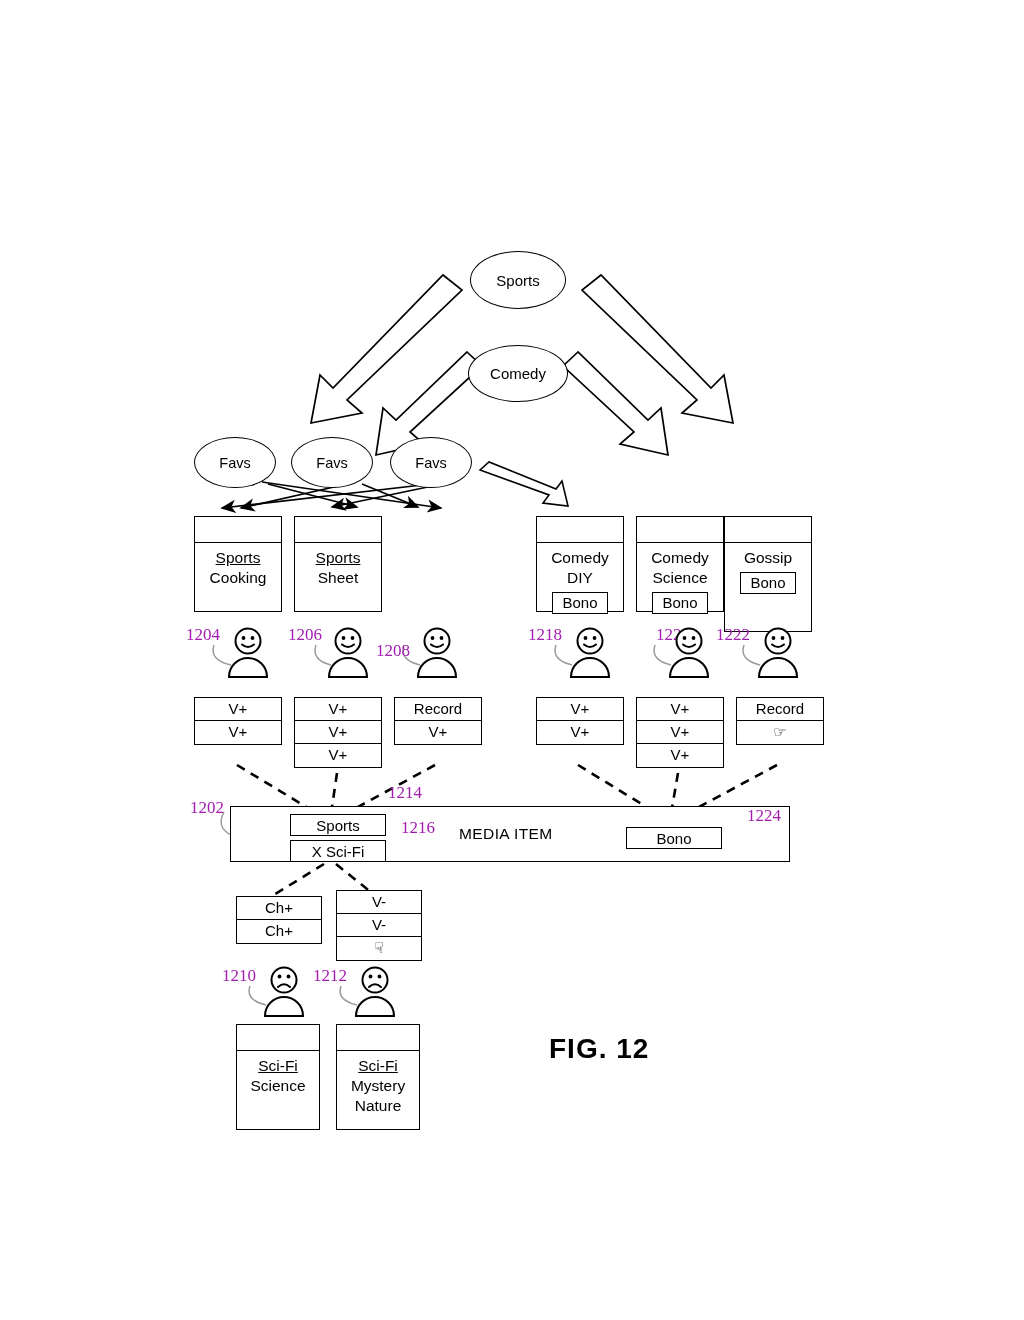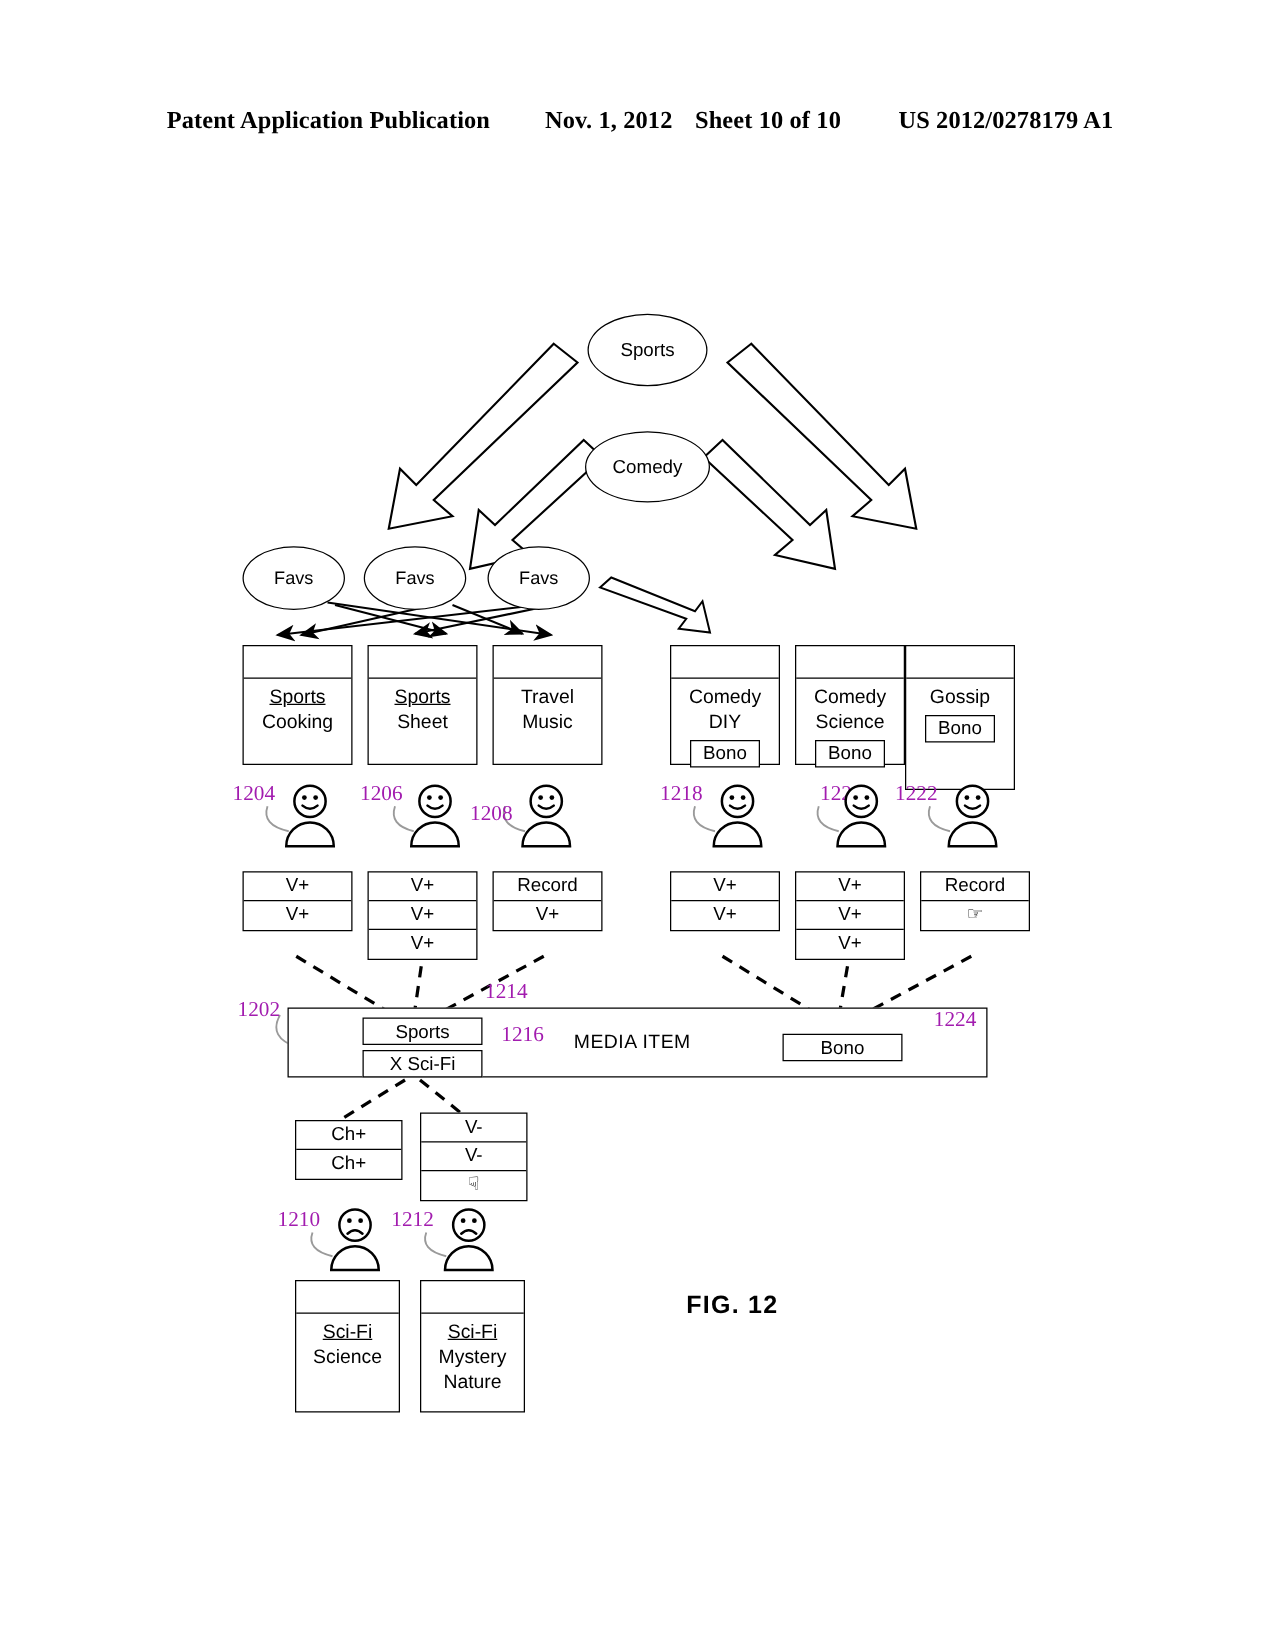--- a/index.html
+++ b/index.html
@@ -168,35 +168,29 @@
     box-sizing: border-box;
   }
 
   
   #fig-caption {
     position: absolute;
     left: 549px;
     top: 1033px;
     font-family: "Liberation Sans", sans-serif;
     font-weight: bold;
-    font-size: 20px;
+    font-size: 28px;
     letter-spacing: 1px;
   }
 </style>
 </head>
 <body>
 
 <div id="page">
 
-  <div id="pub-header">
-    <span class="h-title">Patent Application Publication</span>
-    <span class="h-date">Nov. 1, 2012</span>
-    <span class="h-sheet">Sheet 10 of 10</span>
-    <span class="h-num">US 2012/0278179 A1</span>
-  </div>
 
   <svg id="overlay" viewBox="0 0 1024 1320" xmlns="http://www.w3.org/2000/svg">
     <defs>
       <marker id="thin-arrow" markerWidth="9" markerHeight="9" refX="8" refY="4.5" orient="auto" markerUnits="strokeWidth">
         <path d="M0,0.6 L9,4.5 L0,8.4 L2.4,4.5 Z" fill="#000"></path>
       </marker>
     </defs>
 
     <g>
       <path d="M443,275 L462,290 L347,400 L362,413 L311,423 L320,375 L333,388 Z" fill="#fff" stroke="#000" stroke-width="1.7" stroke-linejoin="miter"></path>
@@ -284,27 +278,20 @@
       <div class="pb-line">Cooking</div>
     </div>
   </div>
   <div class="profile-box" style="left:294px; top:516px; width:88px; height:96px;">
     <div class="pb-head"></div>
     <div class="pb-body">
       <div class="pb-line und">Sports</div>
       <div class="pb-line">Sheet</div>
     </div>
   </div>
-  <div class="profile-box" style="left:394px; top:516px; width:88px; height:96px;">
-    <div class="pb-head"></div>
-    <div class="pb-body">
-      <div class="pb-line">Travel</div>
-      <div class="pb-line">Music</div>
-    </div>
-  </div>
 
   <div class="profile-box" style="left:536px; top:516px; width:88px; height:96px;">
     <div class="pb-head"></div>
     <div class="pb-body">
       <div class="pb-line">Comedy</div>
       <div class="pb-line">DIY</div>
       <span class="badge">Bono</span>
     </div>
   </div>
   <div class="profile-box" style="left:636px; top:516px; width:88px; height:96px;">

